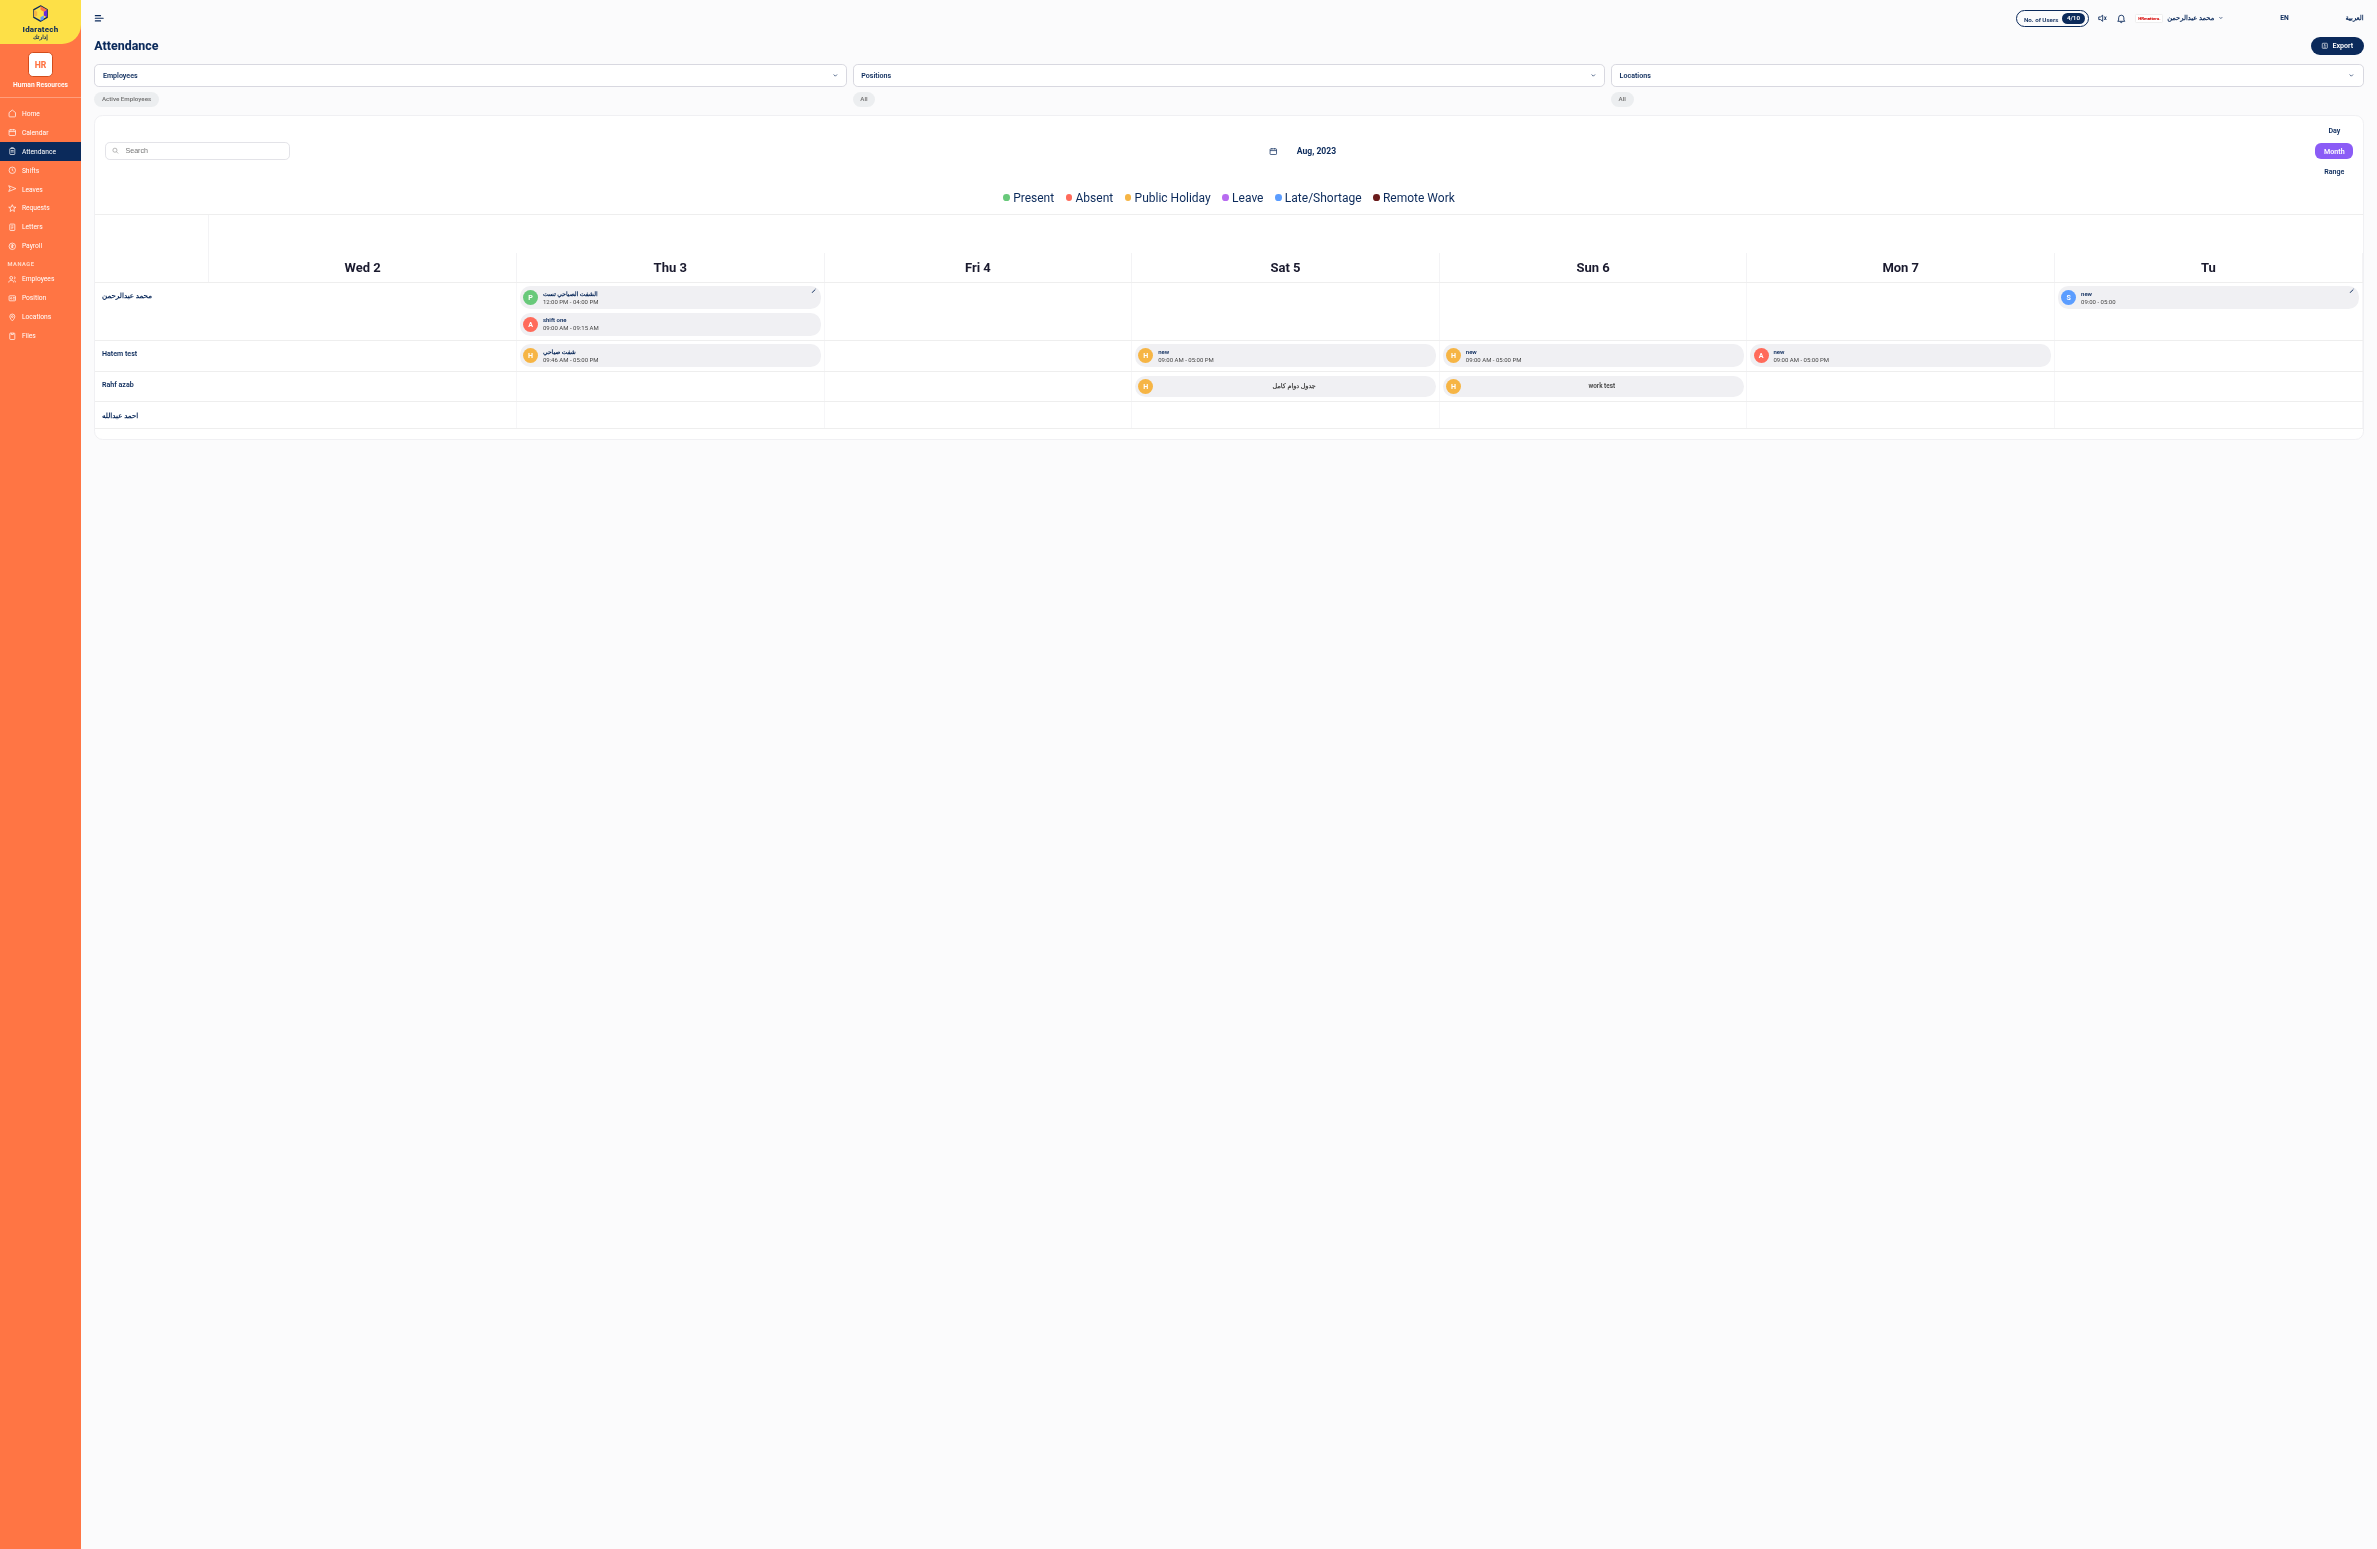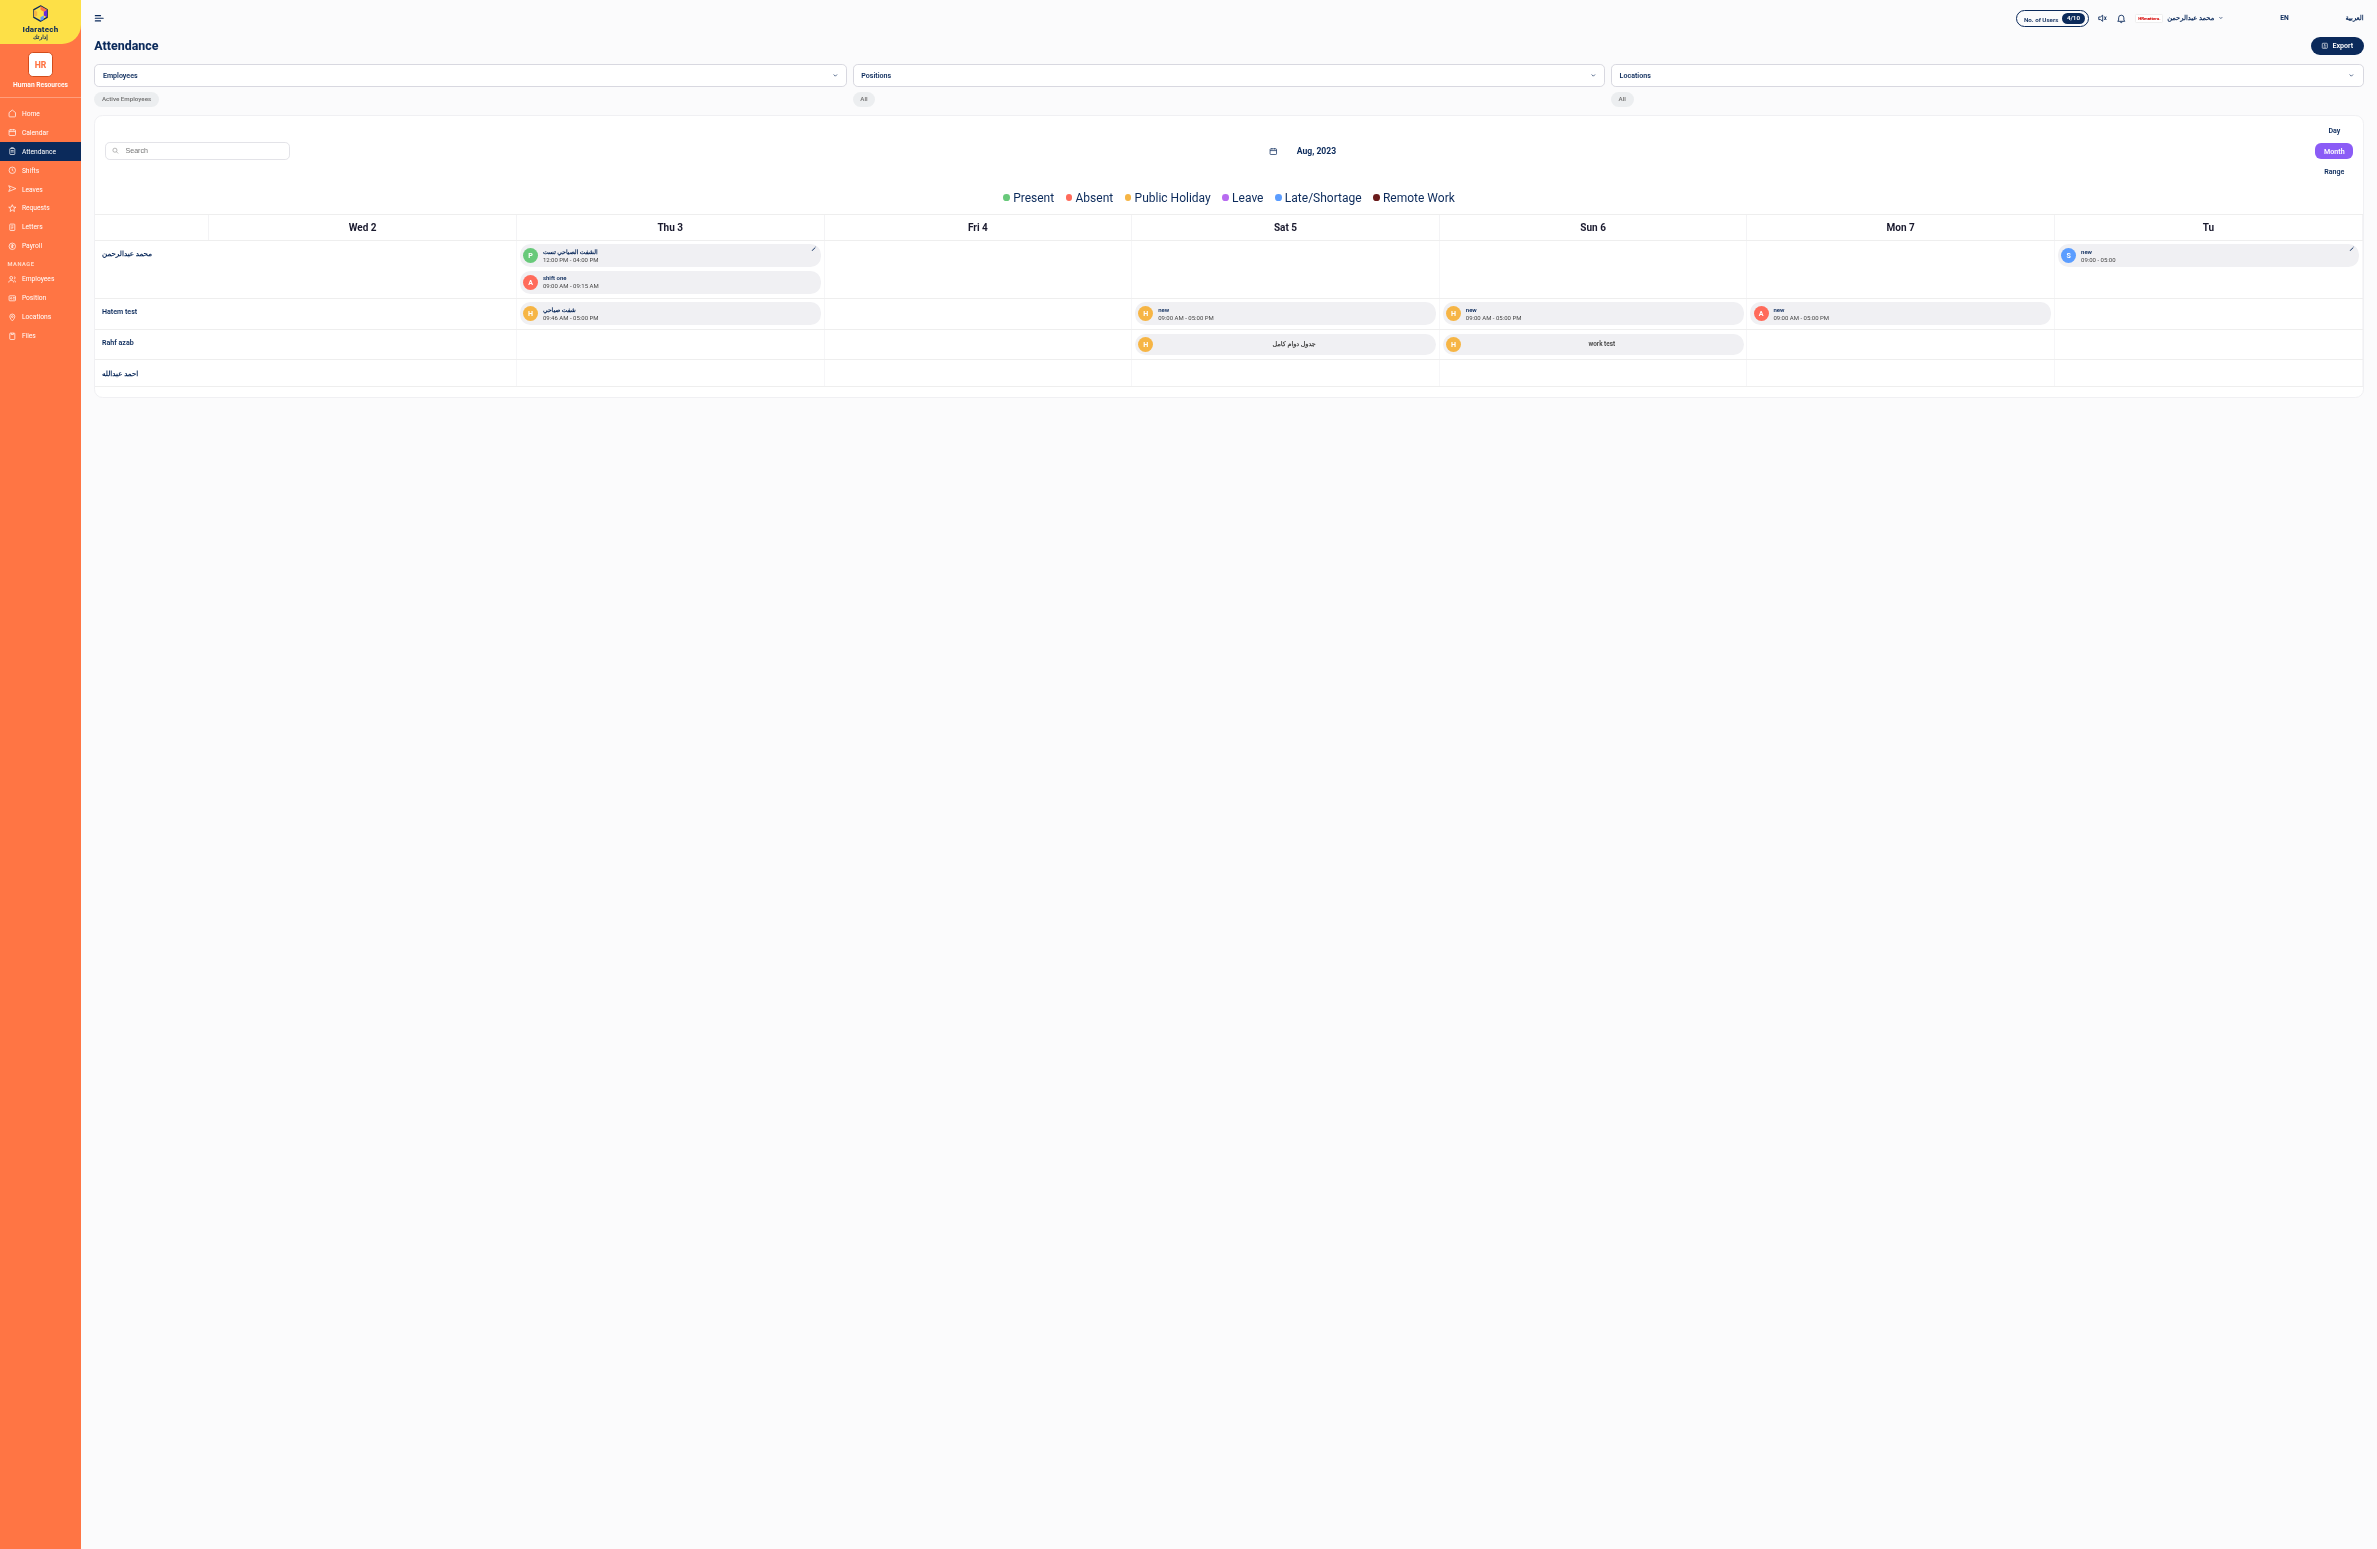--- a/index.html
+++ b/index.html
@@ -41,21 +41,21 @@
 .search-box { display: flex; align-items: center; border: 0.5px solid #e3e3e8; border-radius: 4.8px; padding: 4.3px 6.7px; width: 185px; gap: 6px; }
 .search-box input { border: none; outline: none; font-size: 7.1px; color: #555; width: 100%; background: transparent; }
 .date-label { flex: 1; text-align: center; font-size: 8.6px; font-weight: 700; color: #0b2a5b; display: flex; align-items: center; justify-content: center; gap: 19px; }
 .view-toggle { display: flex; align-items: center; gap: 8.6px; font-size: 7.1px; flex-direction: column; }
 .view-toggle span { cursor: pointer; color: #0b2a5b; font-weight: 600; }
 .view-toggle .active { background: #8b5cf6; color: #fff; padding: 3.3px 8.6px; border-radius: 6px; }
 .legend { display: flex; justify-content: center; gap: 11.4px; padding: 6.7px 0 9.5px; font-size: 12px; color: #0b2a5b; }
 .legend-item { display: flex; align-items: center; gap: 3.3px; }
 .dot { width: 6.7px; height: 6.7px; border-radius: 50%; }
 .cal-head { display: flex; border-top: 0.5px solid #eee; border-bottom: 0.5px solid #eee; }
-.cal-head-cell { flex: 1; min-width: 85px; text-align: center; padding: 6.7px 0; font-size: 10px; font-weight: 700; color: #1a1a2e; border-right: 0.5px solid #f3f3f5; }
+.cal-head-cell { flex: 1; min-width: 85px; text-align: center; padding: 6.7px 0; font-size: 13px; font-weight: 700; color: #1a1a2e; border-right: 0.5px solid #f3f3f5; margin-top: 38px; }
 .cal-head .name-col { flex: 0 0 114px; min-width: 114px; border-right: 0.5px solid #f3f3f5; }
 .cal-row { display: flex; border-bottom: 0.5px solid #eee; }
 .name-cell { flex: 0 0 114px; min-width: 114px; padding: 8.6px 6.7px; font-size: 7.1px; color: #0b2a5b; font-weight: 600; }
 .day-cell { flex: 1; min-width: 85px; padding: 3.8px 2.9px; border-right: 0.5px solid #f6f6f8; display: flex; flex-direction: column; gap: 3.8px; }
 .shift-chip { background: #f0f0f3; border-radius: 10.5px; padding: 3.3px 5.7px 3.3px 3.3px; display: flex; align-items: center; gap: 4.8px; position: relative; }
 .avatar { width: 15px; height: 15px; border-radius: 50%; display: flex; align-items: center; justify-content: center; color: #fff; font-weight: 700; font-size: 7.1px; flex-shrink: 0; }
 .shift-text { font-size: 6px; color: #444; line-height: 1.35; }
 .shift-text .t1 { font-weight: 600; color: #0b2a5b; display: block; }
 .edit-icon { position: absolute; top: 1.9px; right: 3.8px; color: #0b2a5b; }
 .center-text { flex: 1; text-align: center; font-size: 6.4px; color: #444; font-weight: 600; }

